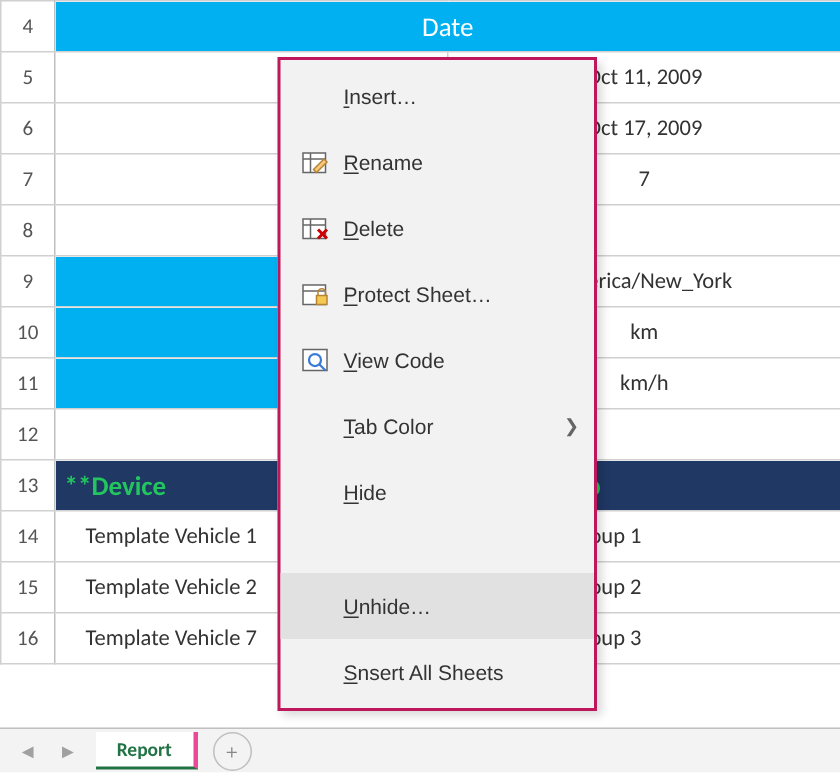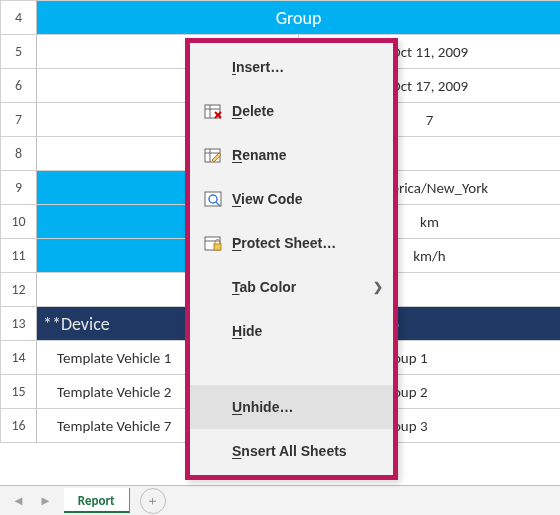--- a/index.html
+++ b/index.html
@@ -2,32 +2,32 @@
 <html><head>
 <meta charset="utf-8">
 <style>
   * { box-sizing: border-box; margin: 0; padding: 0; }
   body { font-family: Calibri, Arial, sans-serif; font-size: 15px; background: #fff; color: #333; width: 560px; height: 515px; overflow: hidden; position: relative; }
   table { border-collapse: collapse; width: 560px; table-layout: fixed; }
   td, th { border: 1px solid #d0d0d0; height: 34px; padding: 0 6px; overflow: hidden; white-space: nowrap; }
   .rowhdr { width: 36px; background: #fff; text-align: center; font-size: 14px; color: #555; border-right: 1px solid #bfbfbf; }
   .blue-hdr { background: #00b0f0; color: #fff; text-align: center; font-size: 18px; }
   .blue-hdr.left { text-align: right; padding-right: 10px; }
-  .dark-hdr { background: #1f3864; color: #e5e5e5; font-size: 18px; padding-left: 6px; }
+  .dark-hdr { background: #1f3864; color: #22c55e; font-size: 18px; padding-left: 6px; font-weight: bold; }
   .val { text-align: center; }
   .lbl { text-align: right; padding-right: 10px; }
   .cell-left { text-align: left; padding-left: 20px; }
   
   .strip { position: absolute; left: 0; right: 0; bottom: 0; height: 30px; background: #f3f3f3; border-top: 1px solid #bfbfbf; display: flex; align-items: center; font-size: 13px; }
   .strip .nav { display: flex; gap: 14px; padding: 0 12px; color: #a0a0a0; }
-  .strip .tab { padding: 5px 14px 3px; color: #666; border-right: 1px solid #ec4899; }
+  .strip .tab { padding: 5px 14px 3px; color: #666; border-right: 3px solid #ec4899; }
   .strip .tab.active { background: #fff; color: #217346; font-weight: 600; border-bottom: 2px solid #217346; }
   .strip .plus { width: 26px; height: 26px; border: 1px solid #bfbfbf; border-radius: 50%; display: flex; align-items: center; justify-content: center; margin-left: 10px; color: #888; }
   
-  .ctx { position: absolute; left: 185px; top: 38px; width: 213px; background: #f2f2f2; border: 5px solid #be185d; box-shadow: 3px 3px 6px rgba(0,0,0,0.15); padding: 2px 0; font-family: "Segoe UI", Arial, sans-serif; font-size: 14px; color: #333; font-weight: bold; }
+  .ctx { position: absolute; left: 185px; top: 38px; width: 213px; background: #f2f2f2; border: 2px solid #be185d; box-shadow: 3px 3px 6px rgba(0,0,0,0.15); padding: 2px 0; font-family: "Segoe UI", Arial, sans-serif; font-size: 14px; color: #333; }
   .ctx .mi { display: flex; align-items: center; height: 44px; padding: 0 14px 0 8px; position: relative; }
   .ctx .mi:hover, .ctx .mi.hov { background: #e1e1e1; margin-top: 32px; }
   .ctx .ic { width: 30px; display: flex; align-items: center; justify-content: center; }
   .ctx .lbltxt { flex: 1; padding-left: 4px; }
   .ctx .sub { position: absolute; right: 10px; color: #666; font-size: 12px; }
   .u { text-decoration: underline; text-underline-offset: 2px; }
   svg { display: block; }
 </style>
 </head>
 <body>
@@ -35,21 +35,21 @@
 <table>
   <colgroup>
       <col style="width:36px">
       <col style="width:262px">
       <col style="width:262px">
     </colgroup>
 
   <tbody>
       <tr>
     <td class="rowhdr">4</td>
-    <td class="blue-hdr" colspan="2">Group</td>
+    <td class="blue-hdr" colspan="2">Date</td>
   </tr>
   <tr>
     <td class="rowhdr">5</td>
     <td class="lbl">**From</td>
     <td class="val">Oct 11, 2009</td>
   </tr>
   <tr>
     <td class="rowhdr">6</td>
     <td class="lbl">**To</td>
     <td class="val">Oct 17, 2009</td>
@@ -116,72 +116,72 @@
   <div class="plus">
     <span>＋</span>
   </div>
 </div>
 
 <div class="ctx">
 
   <div class="mi">
     <span class="ic"></span>
     <span class="lbltxt"><span class="u">I</span><span>nsert…</span></span>
+  </div>
+
+  <div class="mi">
+    <span class="ic">
+      <svg width="18" height="18">
+          <rect x="1" y="3" width="15" height="13" fill="#fff" stroke="#666"></rect>
+          <line x1="1" y1="7" x2="16" y2="7" stroke="#666"></line>
+          <line x1="6" y1="3" x2="6" y2="16" stroke="#666"></line>
+          <path d="M10 16 L17 9 L15 7 L8 14 Z" fill="#f9c97b" stroke="#b78433"></path>
+        </svg>
+    </span>
+    <span class="lbltxt"><span class="u">R</span><span>ename</span></span>
   </div>
 
   <div class="mi">
     <span class="ic">
       <svg width="18" height="18">
           <rect x="1" y="3" width="15" height="13" fill="#fff" stroke="#666"></rect>
           <line x1="1" y1="7" x2="16" y2="7" stroke="#666"></line>
           <line x1="6" y1="3" x2="6" y2="16" stroke="#666"></line>
           <line x1="11" y1="10" x2="17" y2="16" stroke="#c00" stroke-width="2"></line>
           <line x1="17" y1="10" x2="11" y2="16" stroke="#c00" stroke-width="2"></line>
         </svg>
     </span>
     <span class="lbltxt"><span class="u">D</span><span>elete</span></span>
   </div>
 
-  <div class="mi">
-    <span class="ic">
-      <svg width="18" height="18">
-          <rect x="1" y="3" width="15" height="13" fill="#fff" stroke="#666"></rect>
-          <line x1="1" y1="7" x2="16" y2="7" stroke="#666"></line>
-          <line x1="6" y1="3" x2="6" y2="16" stroke="#666"></line>
-          <path d="M10 16 L17 9 L15 7 L8 14 Z" fill="#f9c97b" stroke="#b78433"></path>
-        </svg>
-    </span>
-    <span class="lbltxt"><span class="u">R</span><span>ename</span></span>
-  </div>
-
-
-  <div class="mi">
-    <span class="ic">
-      <svg width="18" height="18">
-          <rect x="1" y="2" width="16" height="14" fill="#fff" stroke="#666"></rect>
-          <circle cx="9" cy="9" r="4" fill="none" stroke="#3a7bd5" stroke-width="1.5"></circle>
-          <line x1="12" y1="12" x2="16" y2="16" stroke="#3a7bd5" stroke-width="1.5"></line>
-        </svg>
-    </span>
-    <span class="lbltxt"><span class="u">V</span><span>iew Code</span></span>
-  </div>
 
   <div class="mi">
     <span class="ic">
       <svg width="18" height="18">
           <rect x="1" y="3" width="15" height="13" fill="#fff" stroke="#666"></rect>
           <line x1="1" y1="7" x2="16" y2="7" stroke="#666"></line>
           <rect x="10" y="10" width="7" height="6" fill="#f5c851" stroke="#b78433"></rect>
           <path d="M11 10 v-2 a2.5 2.5 0 0 1 5 0 v2" fill="none" stroke="#b78433"></path>
         </svg>
     </span>
     <span class="lbltxt"><span class="u">P</span><span>rotect Sheet…</span></span>
   </div>
 
   <div class="mi">
+    <span class="ic">
+      <svg width="18" height="18">
+          <rect x="1" y="2" width="16" height="14" fill="#fff" stroke="#666"></rect>
+          <circle cx="9" cy="9" r="4" fill="none" stroke="#3a7bd5" stroke-width="1.5"></circle>
+          <line x1="12" y1="12" x2="16" y2="16" stroke="#3a7bd5" stroke-width="1.5"></line>
+        </svg>
+    </span>
+    <span class="lbltxt"><span class="u">V</span><span>iew Code</span></span>
+  </div>
+
+  <div class="mi">
     <span class="ic"></span>
     <span class="lbltxt"><span class="u">T</span><span>ab Color</span></span>
     <span class="sub">❯</span>
   </div>
 
   <div class="mi">
     <span class="ic"></span>
     <span class="lbltxt"><span class="u">H</span><span>ide</span></span>
   </div>
 

